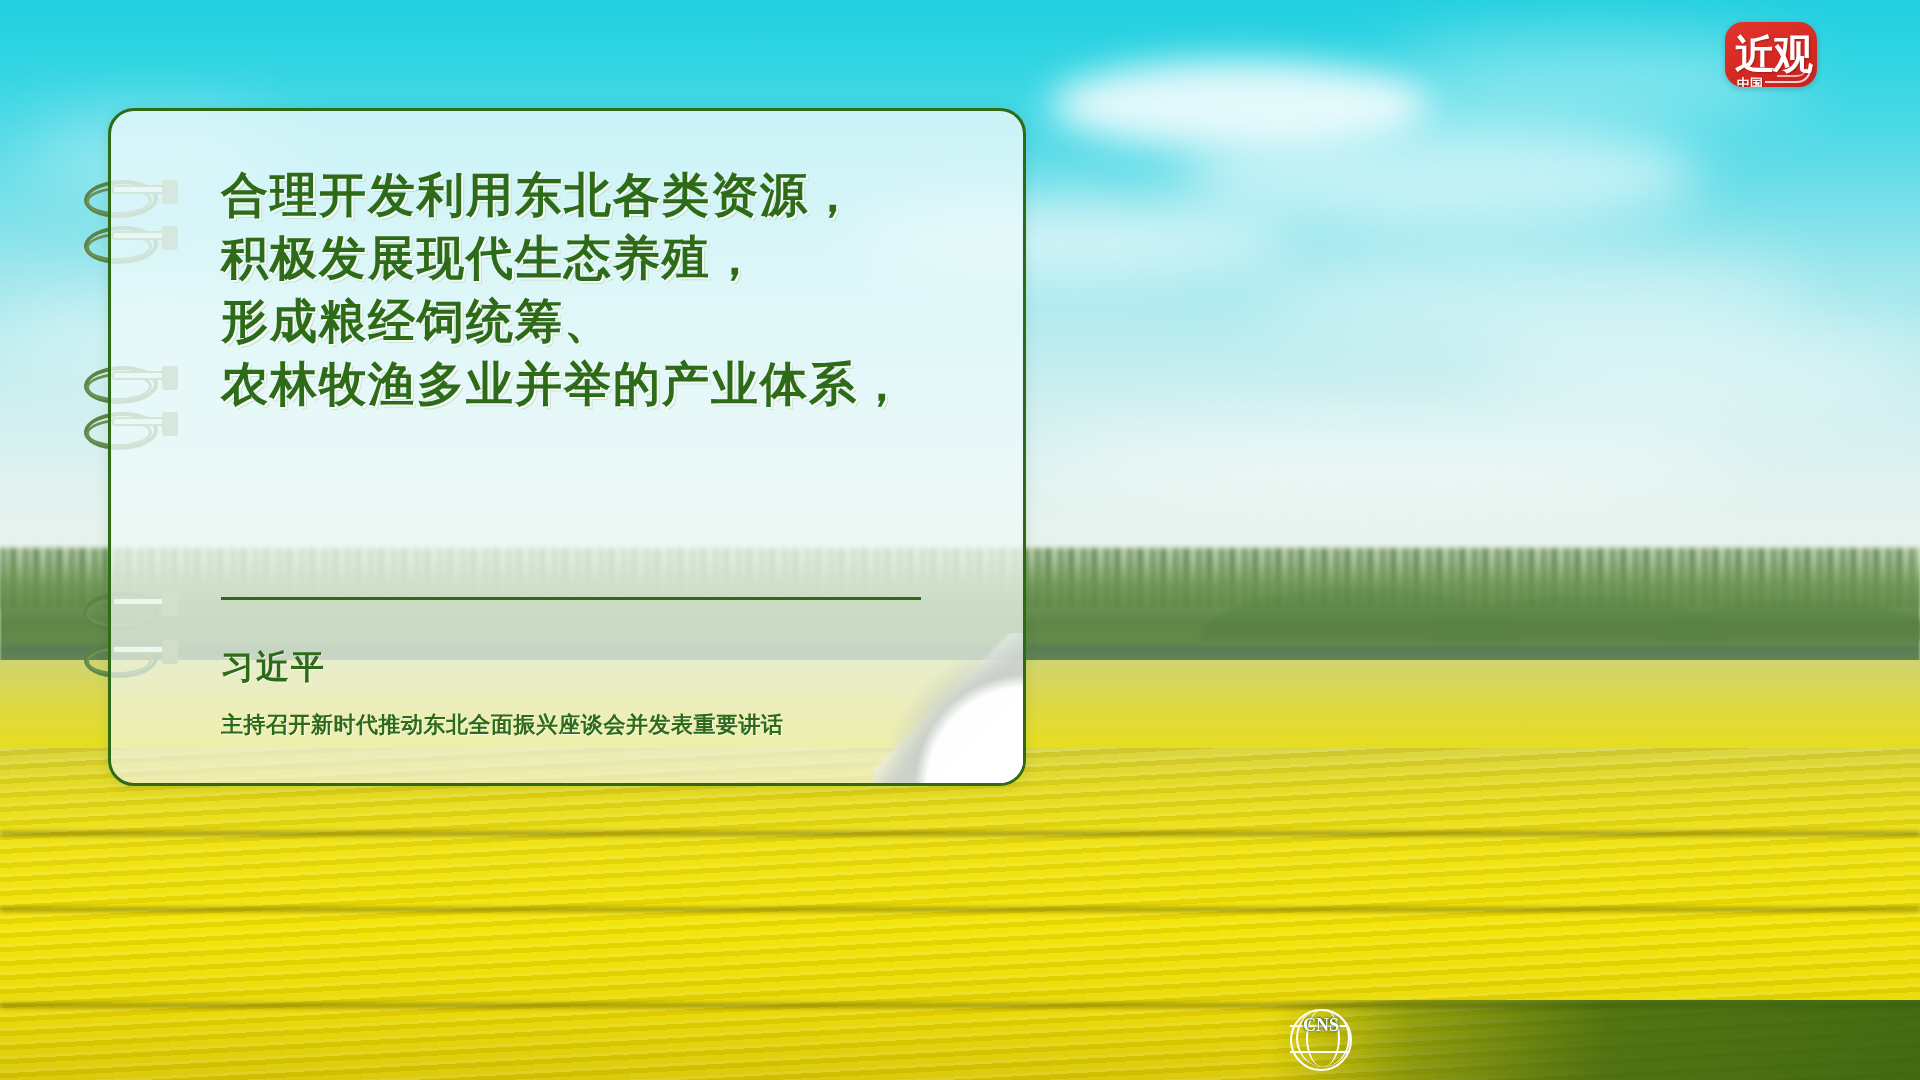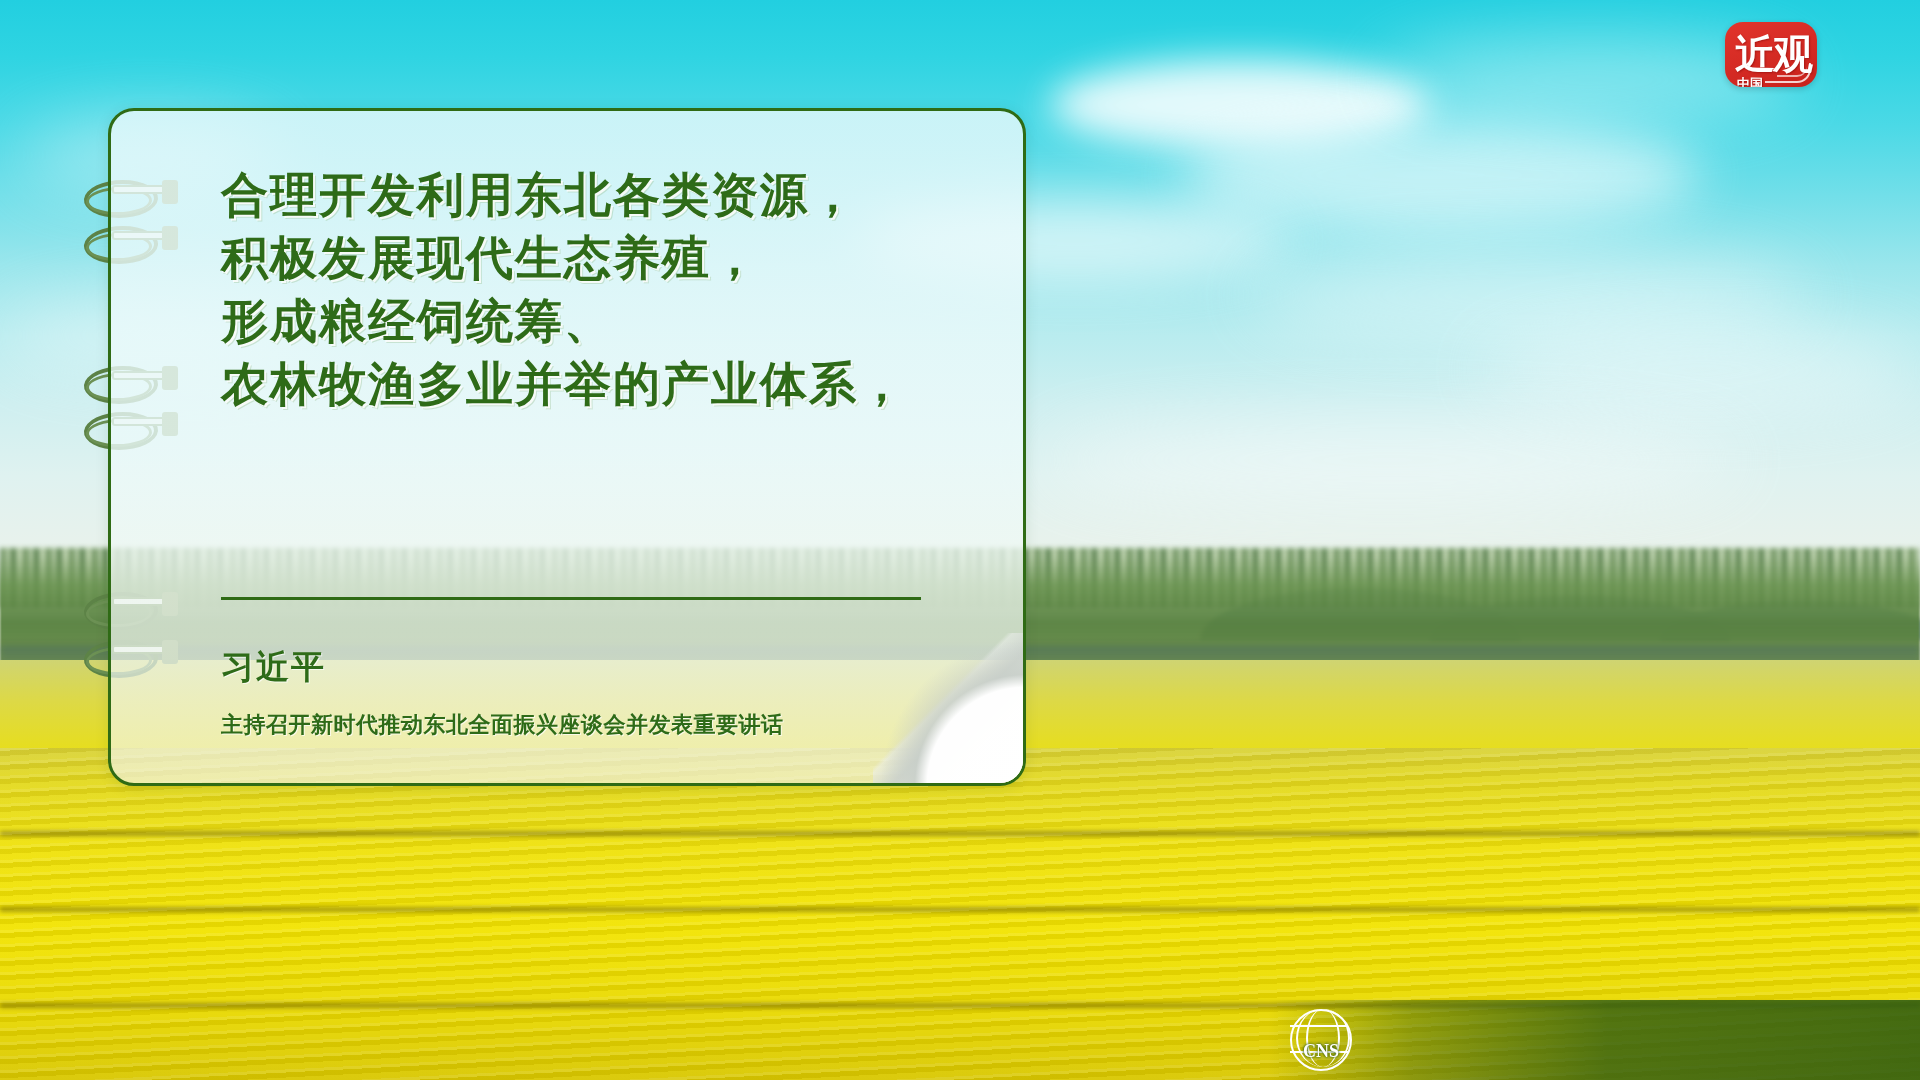--- a/index.html
+++ b/index.html
@@ -220,21 +220,21 @@
     border-radius:50%;
   }
   .globe:before{width:30px;margin-left:-15px;}
   .globe:after{width:50px;margin-left:-25px;}
   .globe .lat{
     position:absolute;left:-2px;width:58px;border-top:2px solid #fff;
   }
   .globe .lat.a{top:14px;}
   .globe .lat.b{top:40px;}
   .globe .cns{
-    position:absolute;left:0;top:30px;width:58px;text-align:center;
+    position:absolute;left:0;top:4px;width:58px;text-align:center;
     font-family:"Liberation Serif","DejaVu Serif",serif;
     font-weight:bold;font-size:18px;color:#fff;letter-spacing:0px;
     background:rgba(46,92,18,.0);
     text-shadow:0 0 3px rgba(46,92,18,.9),0 0 3px rgba(46,92,18,.9);
   }
   .wmblock{display:flex;flex-direction:column;justify-content:center;}
   .wm-cn{
     font-family:"DejaVu Sans","Liberation Sans",sans-serif;
     font-weight:bold;font-size:29px;line-height:34px;color:#fff;letter-spacing:2px;
   }

